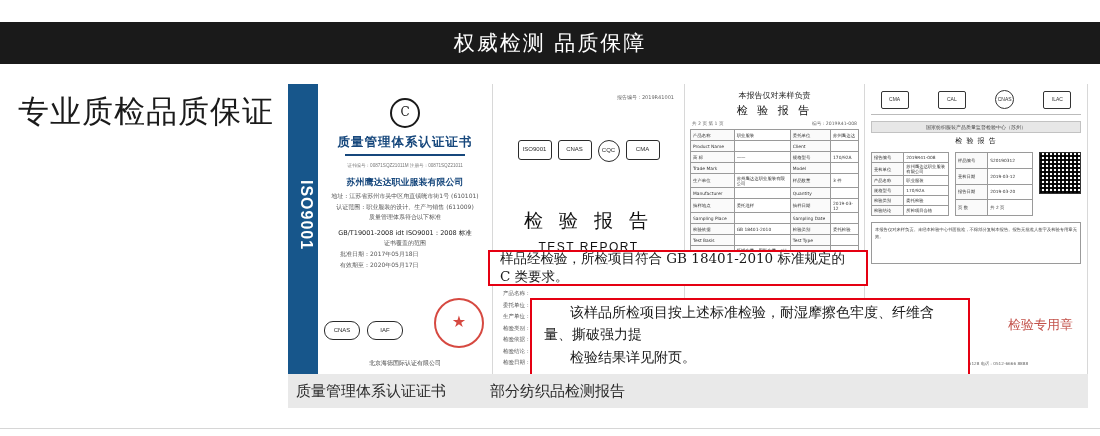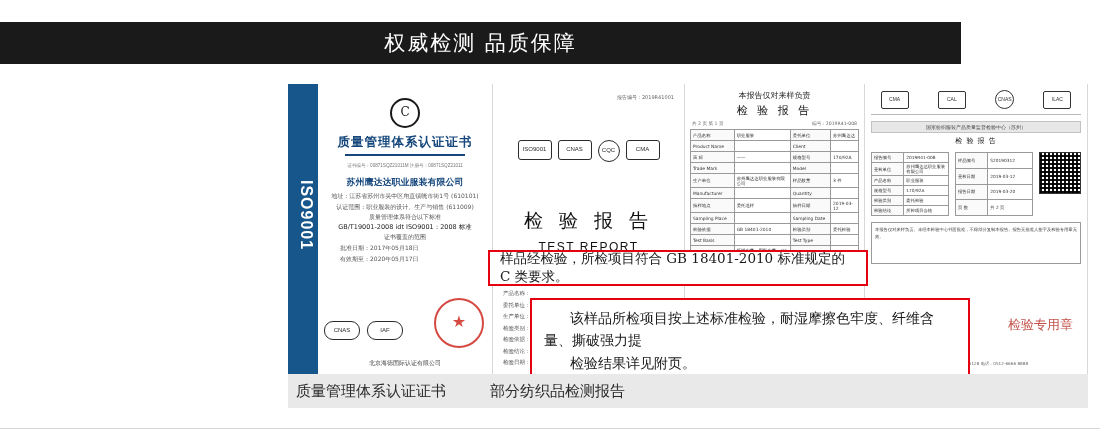--- a/index.html
+++ b/index.html
@@ -13,21 +13,21 @@
     font-family: "Liberation Sans", sans-serif;
     overflow: hidden;
     position: relative;
   }
 
   
   .banner {
     position: absolute;
     left: 0;
     top: 22px;
-    width: 961px;
+    width: 1100px;
     height: 42px;
     background: #1a1a1a;
     display: flex;
     align-items: center;
     justify-content: center;
   }
   .banner-title {
     color: #ffffff;
     font-size: 21px;
     letter-spacing: 2px;
@@ -155,20 +155,21 @@
   }
   .c1-line {
     font-size: 6px;
     color: #555;
     line-height: 1.8;
     font-family: "DejaVu Sans", sans-serif;
   }
   .c1-std {
     font-size: 6.5px;
     color: #222;
+    margin-top: 6px;
     font-family: "DejaVu Sans", sans-serif;
   }
   .c1-sign {
     margin-top: 16px;
     font-size: 13px;
     color: #2b2b2b;
     font-family: "DejaVu Serif", serif;
     font-style: italic;
     text-align: left;
     padding-left: 14px;
@@ -393,21 +394,21 @@
     width: 380px;
     height: 36px;
     padding: 0 10px;
     font-size: 13.5px;
   }
   .callout-2 {
     left: 530px;
     top: 298px;
     width: 440px;
     height: 82px;
-    padding: 6px 12px;
+    padding: 0 12px;
     font-size: 14px;
     line-height: 1.55;
     display: block;
   }
   .callout-2 p { margin: 2px 0; }
   .callout-2 .indent { text-indent: 26px; }
 
   
   .caption-bar {
     position: absolute;
@@ -433,20 +434,21 @@
   }
 </style>
 </head>
 <body>
 
 <div class="banner">
   <div class="banner-title">权威检测  品质保障</div>
 </div>
 
 <div class="left-col">
+  <div class="headline">专业质检品质保证</div>
 </div>
 
 <div class="gallery">
   <div class="gallery-strip">
 
     <div class="cert cert-1">
       <div class="c1-spine">
         <span>ISO9001</span>
       </div>
       <div class="c1-body">

